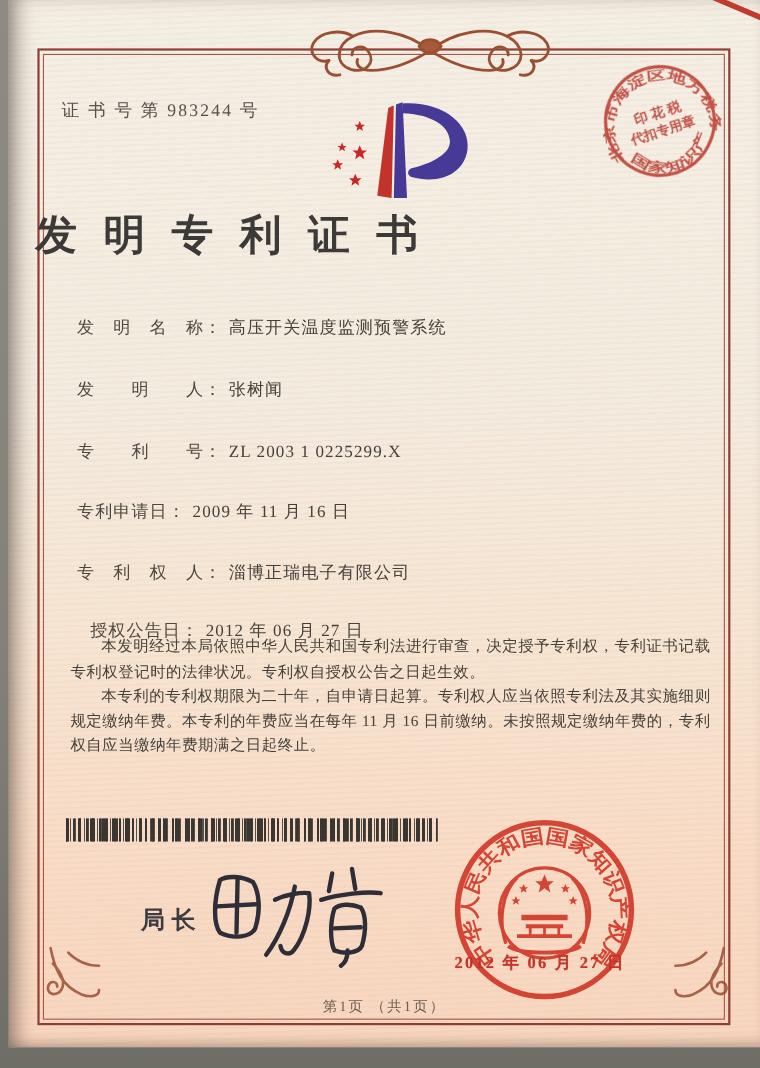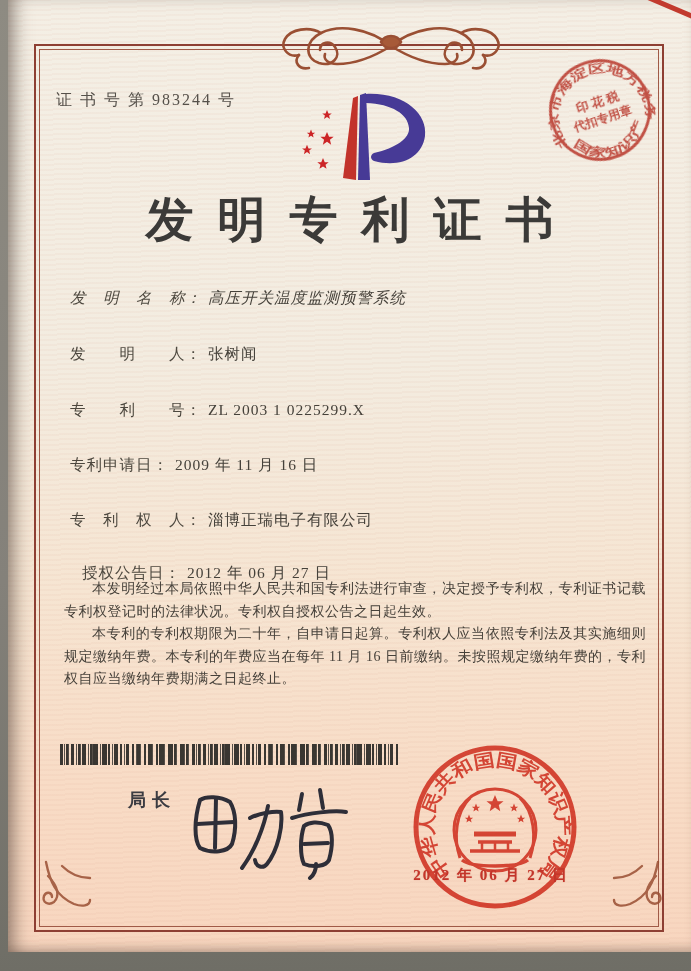--- a/index.html
+++ b/index.html
@@ -24,44 +24,44 @@
     border:1px solid #a05a47;
   }
   .corner-flourish{position:absolute;width:54px;height:54px;opacity:.85;}
   .ornament-top{position:absolute;left:255px;top:18px;width:256px;height:56px;}
   .cert-no{
     position:absolute;left:48px;top:90px;font-size:16px;color:#55504a;
     letter-spacing:2px;
   }
   .logo{position:absolute;left:288px;top:88px;width:152px;height:100px;}
   .title{
-    position:absolute;left:0;top:188px;width:100%;text-align:center;
-    font-size:48px;font-weight:bold;color:#3b3a38;letter-spacing:24px;text-indent:24px;
+    position:absolute;left:0;top:188px;width:100%;text-align:left;
+    font-size:38px;font-weight:bold;color:#3b3a38;letter-spacing:24px;text-indent:24px;
     font-family:"Liberation Serif","DejaVu Serif",serif;
   }
   .fields{position:absolute;left:62px;top:0;width:560px;}
   .field{position:absolute;left:0;font-size:15.5px;color:#4d483f;letter-spacing:1px;white-space:nowrap;}
   .field .lbl{color:#4d483f;}
   .field .val{margin-left:6px;color:#45413a;}
-  .f0{top:288px;font-style:italic;} .f1{top:344px;} .f2{top:400px;} .f3{top:455px;} .f4{top:510px;} .f5{top:563px;margin-left:12px;}
+  .f0{top:288px;} .f1{top:344px;} .f2{top:400px;} .f3{top:455px;} .f4{top:510px;} .f5{top:563px;margin-left:12px;}
   .body-text{
     position:absolute;left:56px;top:578px;width:582px;
     font-size:14px;line-height:22.5px;color:#46413a;letter-spacing:.5px;text-align:justify;
   }
   .body-text p{margin:0;text-indent:2em;}
   .barcode{
     position:absolute;left:52px;top:744px;width:338px;height:21px;
     background:
       repeating-linear-gradient(90deg,#20201e 0 2px,transparent 2px 6px),
       repeating-linear-gradient(90deg,#20201e 0 3px,transparent 3px 11px),
       repeating-linear-gradient(90deg,rgba(32,32,30,.85) 0 1px,transparent 1px 4px);
     opacity:.88;
   }
   .signer-title{
-    position:absolute;left:120px;top:788px;font-size:18px;color:#3c3c42;
+    position:absolute;left:120px;top:822px;font-size:22px;color:#3c3c42;
     letter-spacing:6px;font-weight:bold;
   }
   .signature{position:absolute;left:176px;top:778px;width:170px;height:102px;}
   .seal{position:absolute;left:402px;top:742px;width:170px;height:170px;mix-blend-mode:multiply;}
   .seal-date{
     position:absolute;left:398px;top:866px;width:170px;text-align:center;
     font-size:15px;color:#c3352a;letter-spacing:2px;font-weight:bold;z-index:5;
     text-shadow:0 0 1px rgba(195,53,42,.5);
   }
   .footer{
@@ -207,14 +207,15 @@
       <text font-size="12" font-weight="bold" font-family="'Liberation Serif',serif">
         <textPath href="#taxBottom" textLength="128" lengthAdjust="spacingAndGlyphs">国家知识产权局</textPath>
       </text>
       <text x="60" y="56" text-anchor="middle" font-size="13" font-weight="bold">印 花 税</text>
       <text x="60" y="73" text-anchor="middle" font-size="12.5" font-weight="bold">代扣专用章</text>
     </g>
   </svg>
 
   <div class="red-slash"></div>
 
+  <div class="footer">第1页 （共1页）</div>
 
 </div>
 
 </body></html>

